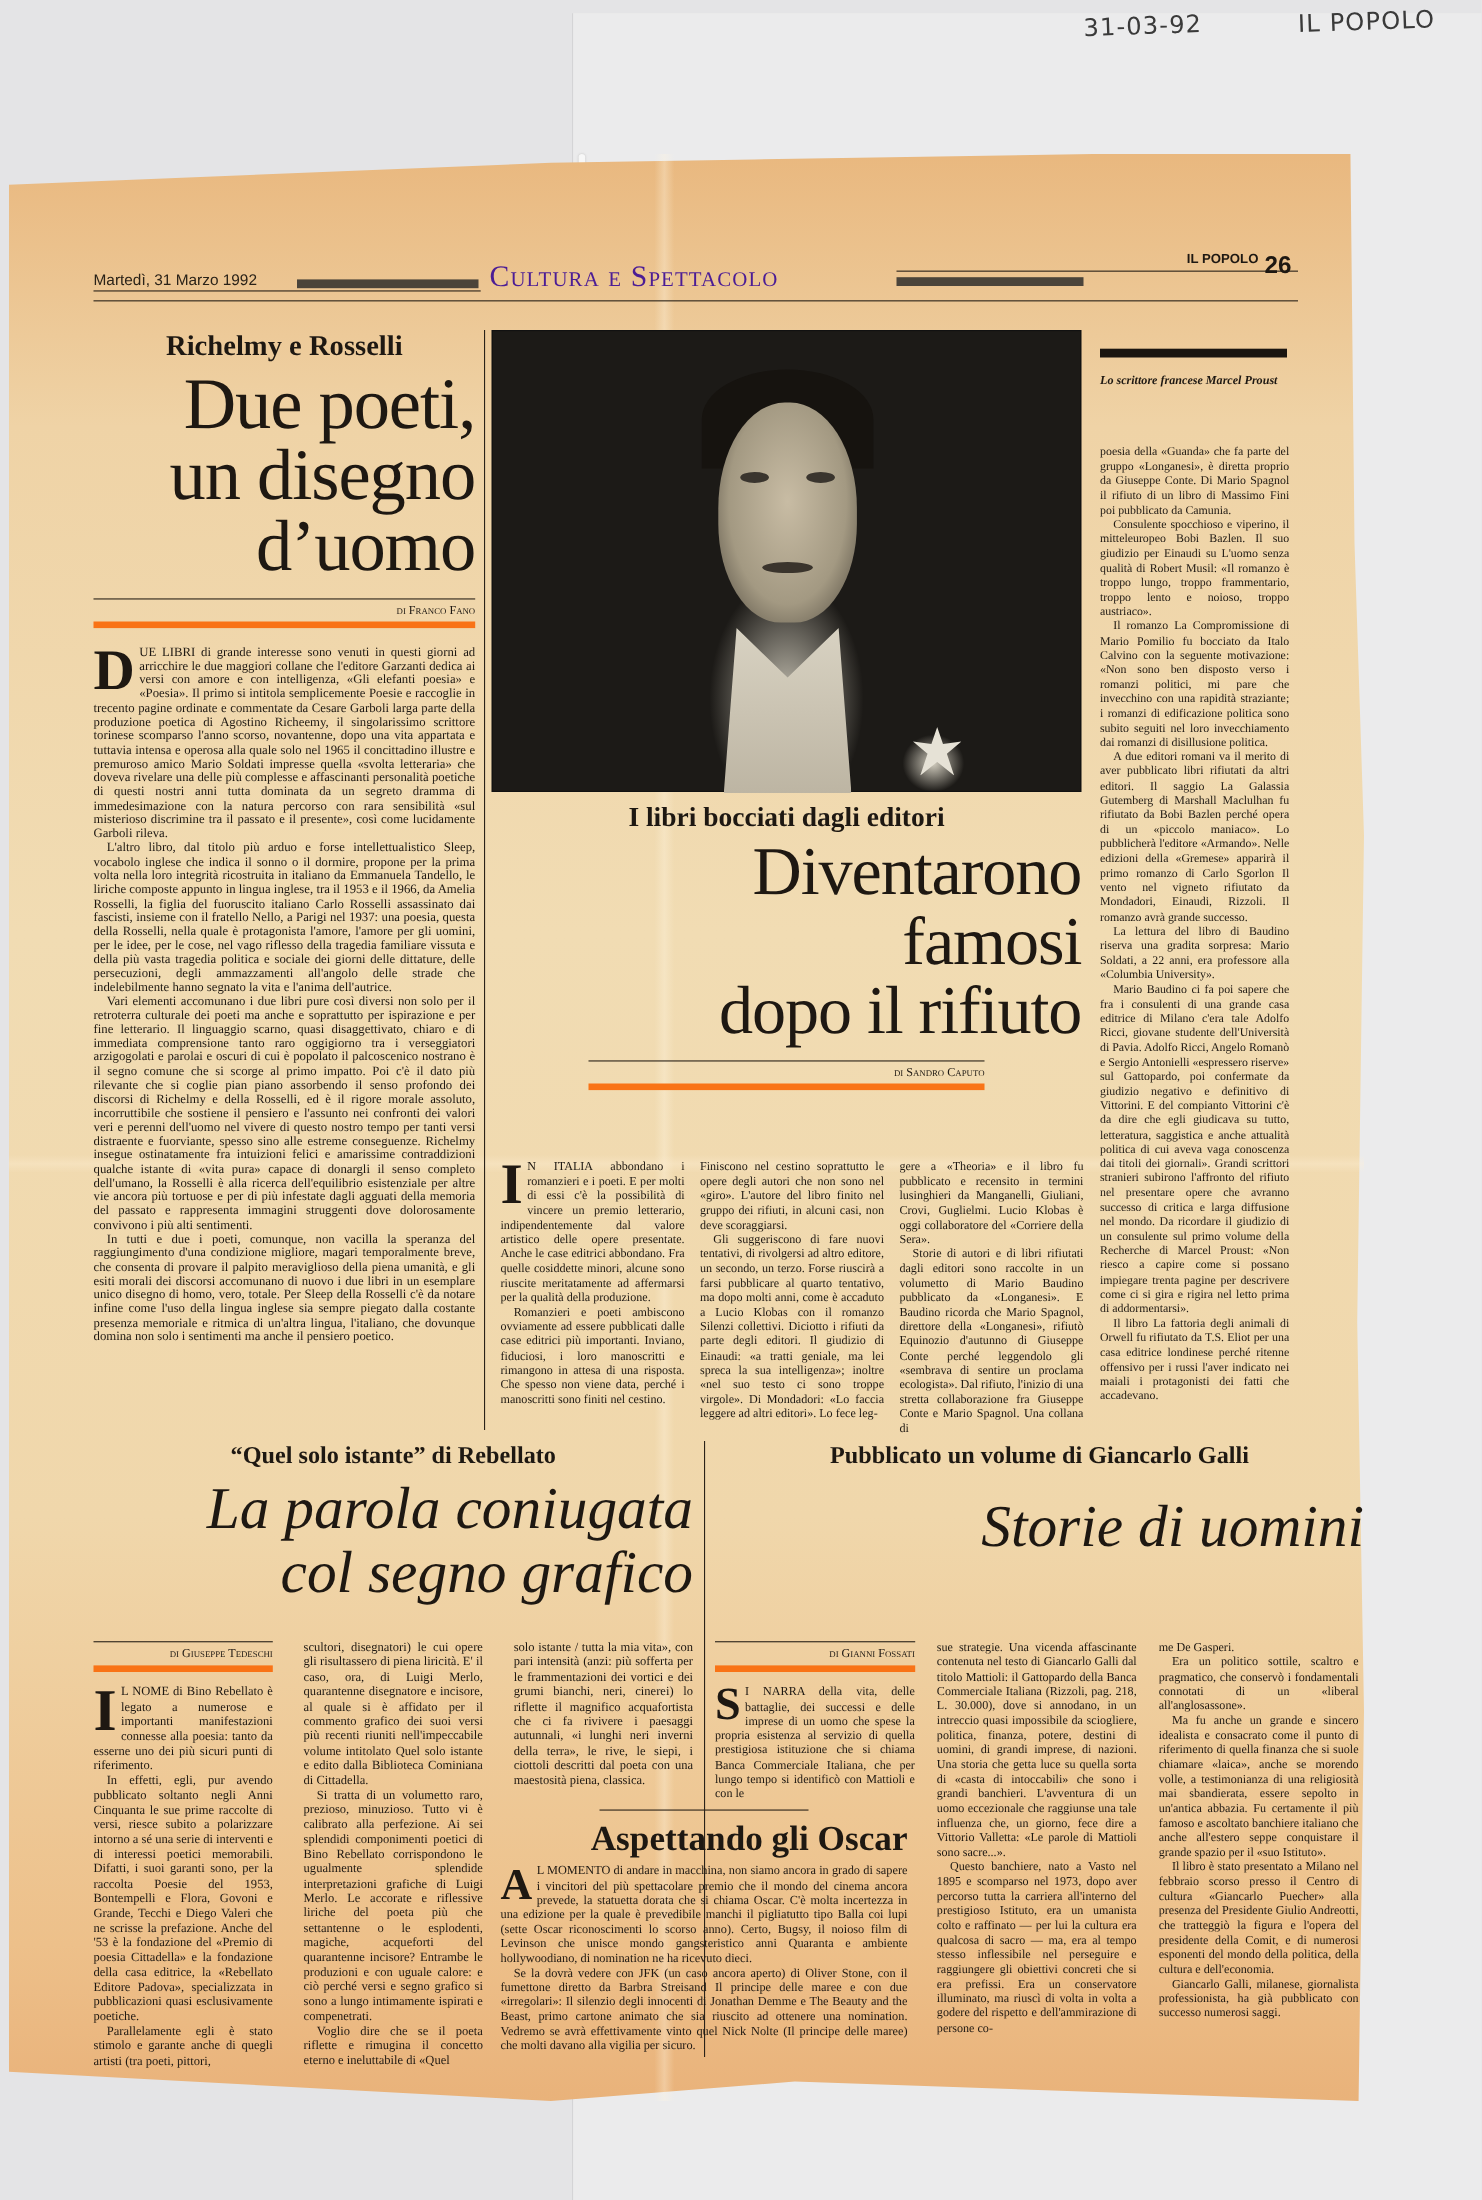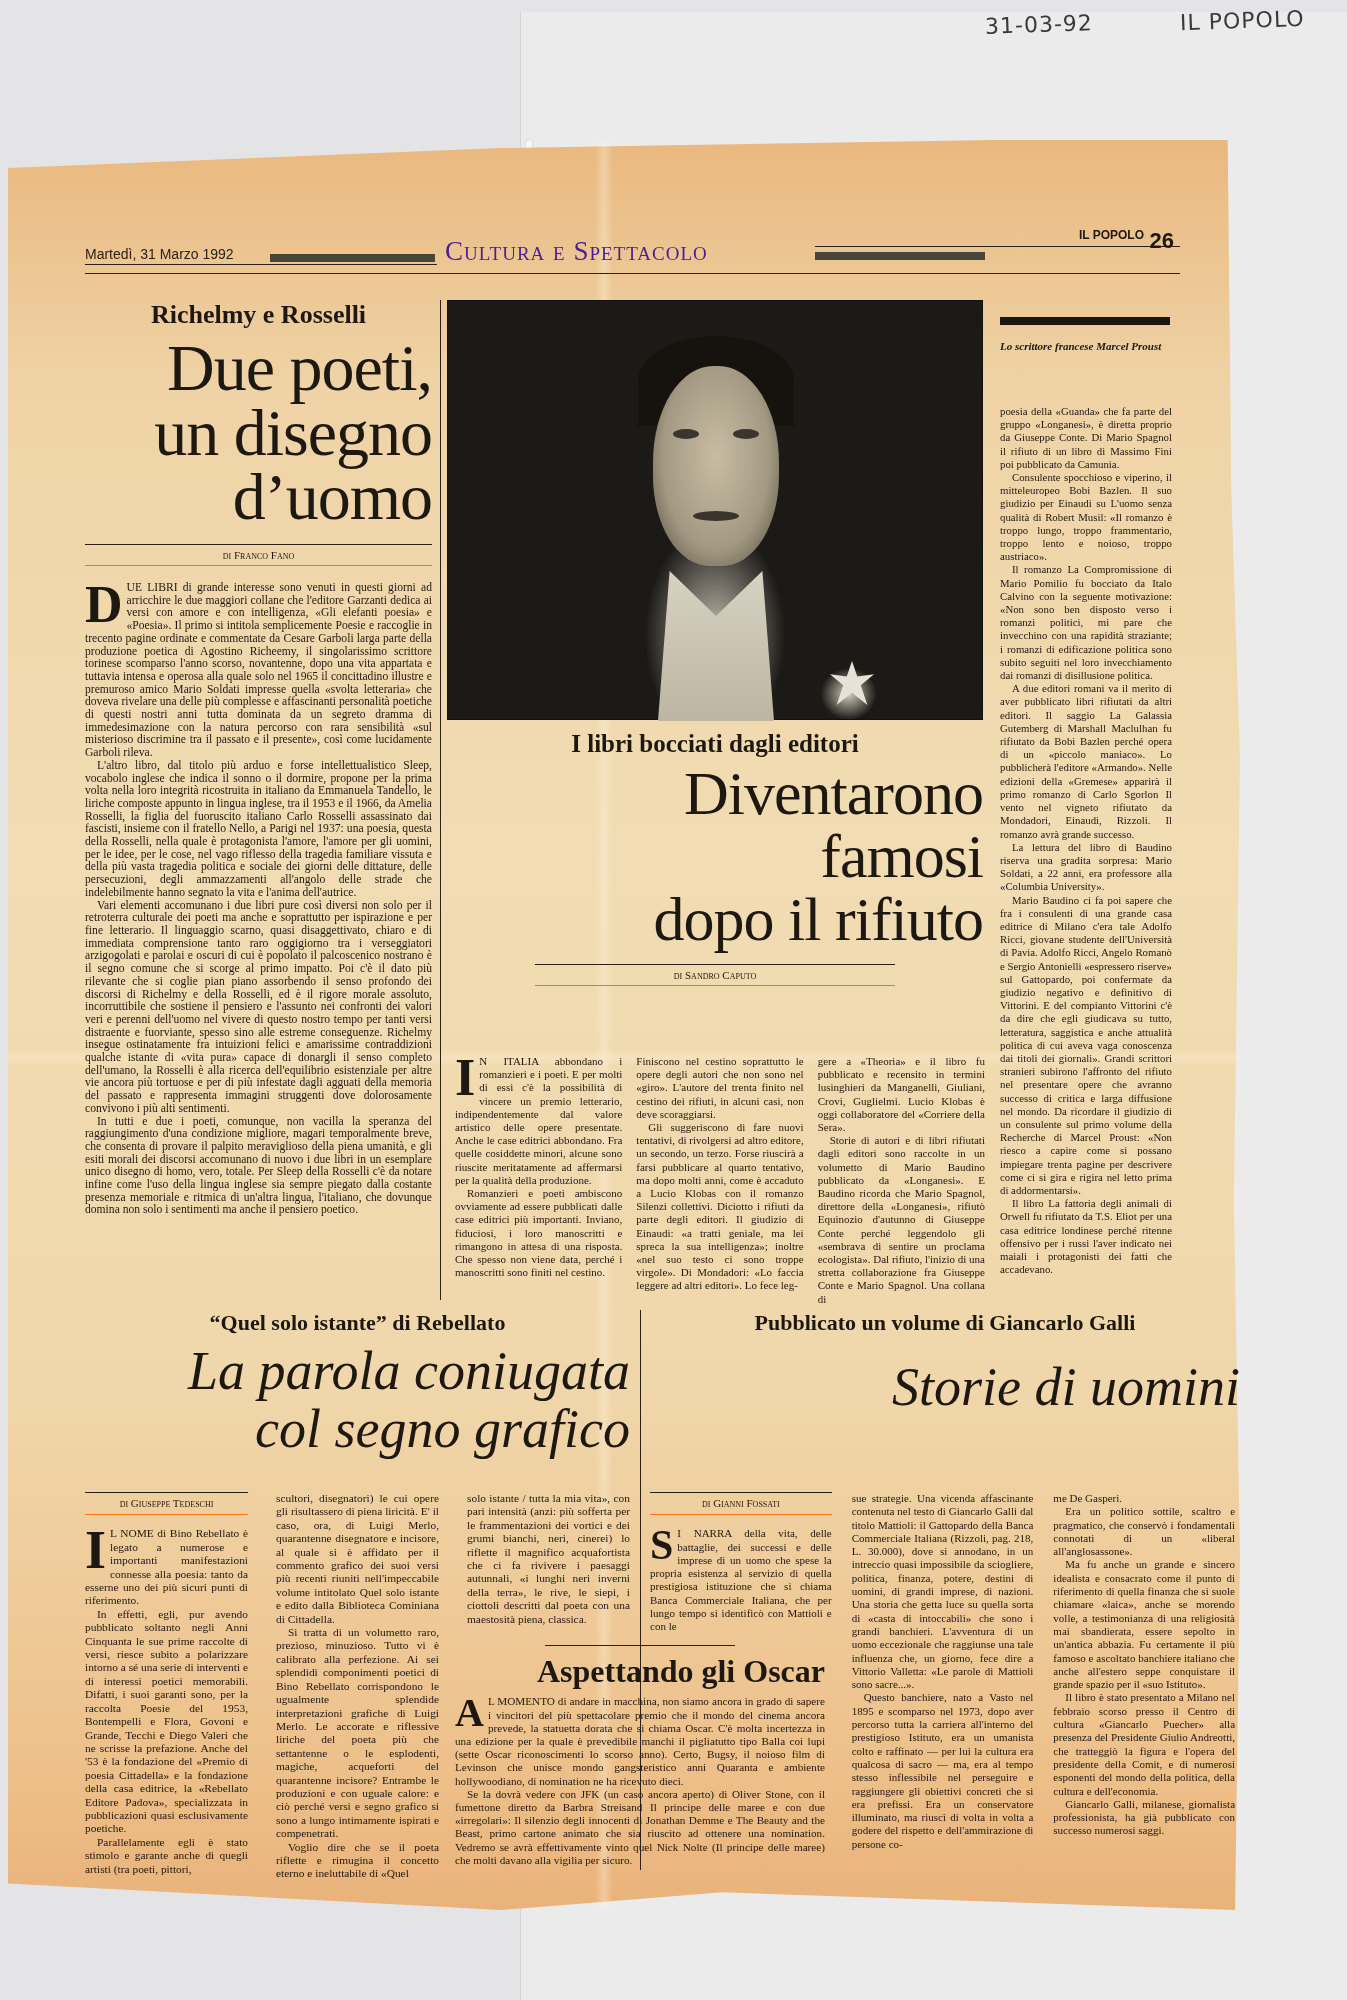--- a/index.html
+++ b/index.html
@@ -20,21 +20,21 @@
   .mh-paper { position: absolute; right: 36px; top: 0; font-family: "Liberation Sans", sans-serif; font-weight: bold; font-size: 12px; }
   .mh-page { position: absolute; right: 6px; top: 0; font-family: "Liberation Sans", sans-serif; font-weight: bold; font-size: 22px; }
   .mh-rule-a { position: absolute; left: 0; top: 36px; width: 352px; height: 1px; background: #2a2218; }
   .mh-bar-l { position: absolute; left: 185px; top: 26px; width: 165px; height: 8px; background: #4b443a; }
   .mh-bar-r { position: absolute; left: 730px; top: 24px; width: 170px; height: 8px; background: #4b443a; }
   .mh-rule-b { position: absolute; left: 730px; top: 18px; width: 365px; height: 1px; background: #2a2218; }
   .mh-rule-c { position: absolute; left: 0; top: 45px; width: 1095px; height: 1px; background: #2a2218; }
 
   .kicker { font-family: "Liberation Serif", serif; font-weight: bold; text-align: center; }
   .headline { font-family: "Liberation Serif", serif; text-align: right; line-height: 0.98; }
-  .byline { font-family: "Liberation Serif", serif; font-size: 11px; text-align: center; font-variant: small-caps; border-top: 1px solid #2a2218; border-bottom: 1px solid #f97316; padding: 4px 0; }
+  .byline { font-family: "Liberation Serif", serif; font-size: 11px; text-align: right; font-variant: small-caps; border-top: 1px solid #2a2218; border-bottom: 6px solid #f97316; padding: 4px 0; }
   .body { font-family: "Liberation Serif", serif; font-size: 11.2px; line-height: 13.4px; text-align: justify; color: #1e1812; }
   .body p { text-indent: 12px; margin: 0; }
   .body p.first { text-indent: 0; }
   .dropcap { float: left; font-weight: bold; line-height: 0.8; margin: 2px 4px 0 0; }
 
   
   .a1 { position: absolute; left: 85px; top: 300px; width: 347px; }
   .a1 .kicker { font-size: 26px; }
   .a1 .headline { font-size: 66px; margin-top: 6px; letter-spacing: -1px; }
   .a1 .byline { margin-top: 14px; }
@@ -162,21 +162,21 @@
   <div class="byline">di Sandro Caputo</div>
 </div>
 
 <div class="a2-cols">
   <div class="col body">
     <span class="dropcap">I</span>
     <p class="first">N ITALIA abbondano i romanzieri e i poeti. E per molti di essi c'è la possibilità di vincere un premio letterario, indipendentemente dal valore artistico delle opere presentate. Anche le case editrici abbondano. Fra quelle cosiddette minori, alcune sono riuscite meritatamente ad affermarsi per la qualità della produzione.</p>
     <p>Romanzieri e poeti ambiscono ovviamente ad essere pubblicati dalle case editrici più importanti. Inviano, fiduciosi, i loro manoscritti e rimangono in attesa di una risposta. Che spesso non viene data, perché i manoscritti sono finiti nel cestino.</p>
   </div>
   <div class="col body">
-    <p class="first">Finiscono nel cestino soprattutto le opere degli autori che non sono nel «giro». L'autore del trenta finito nel cestino dei rifiuti, in alcuni casi, non deve scoraggiarsi.</p>
+    <p class="first">Finiscono nel cestino soprattutto le opere degli autori che non sono nel «giro». L'autore del libro finito nel gruppo dei rifiuti, in alcuni casi, non deve scoraggiarsi.</p>
     <p>Gli suggeriscono di fare nuovi tentativi, di rivolgersi ad altro editore, un secondo, un terzo. Forse riuscirà a farsi pubblicare al quarto tentativo, ma dopo molti anni, come è accaduto a Lucio Klobas con il romanzo Silenzi collettivi. Diciotto i rifiuti da parte degli editori. Il giudizio di Einaudi: «a tratti geniale, ma lei spreca la sua intelligenza»; inoltre «nel suo testo ci sono troppe virgole». Di Mondadori: «Lo faccia leggere ad altri editori». Lo fece leg-</p>
   </div>
   <div class="col body">
     <p class="first">gere a «Theoria» e il libro fu pubblicato e recensito in termini lusinghieri da Manganelli, Giuliani, Crovi, Guglielmi. Lucio Klobas è oggi collaboratore del «Corriere della Sera».</p>
     <p>Storie di autori e di libri rifiutati dagli editori sono raccolte in un volumetto di Mario Baudino pubblicato da «Longanesi». E Baudino ricorda che Mario Spagnol, direttore della «Longanesi», rifiutò Equinozio d'autunno di Giuseppe Conte perché leggendolo gli «sembrava di sentire un proclama ecologista». Dal rifiuto, l'inizio di una stretta collaborazione fra Giuseppe Conte e Mario Spagnol. Una collana di</p>
   </div>
 </div>
 
 <div class="body a2-right">
   <p class="first">poesia della «Guanda» che fa parte del gruppo «Longanesi», è diretta proprio da Giuseppe Conte. Di Mario Spagnol il rifiuto di un libro di Massimo Fini poi pubblicato da Camunia.</p>

